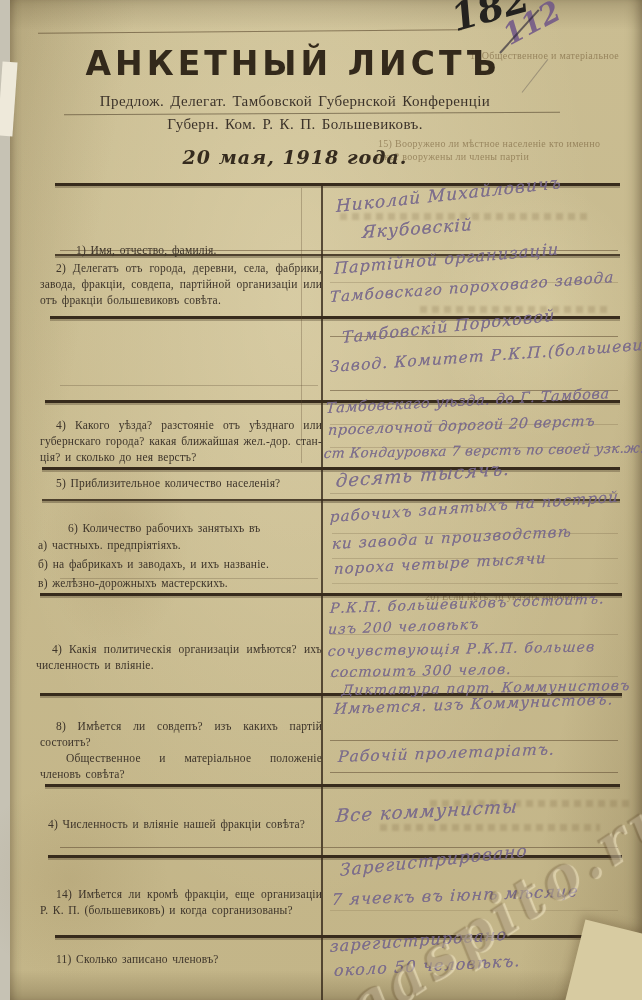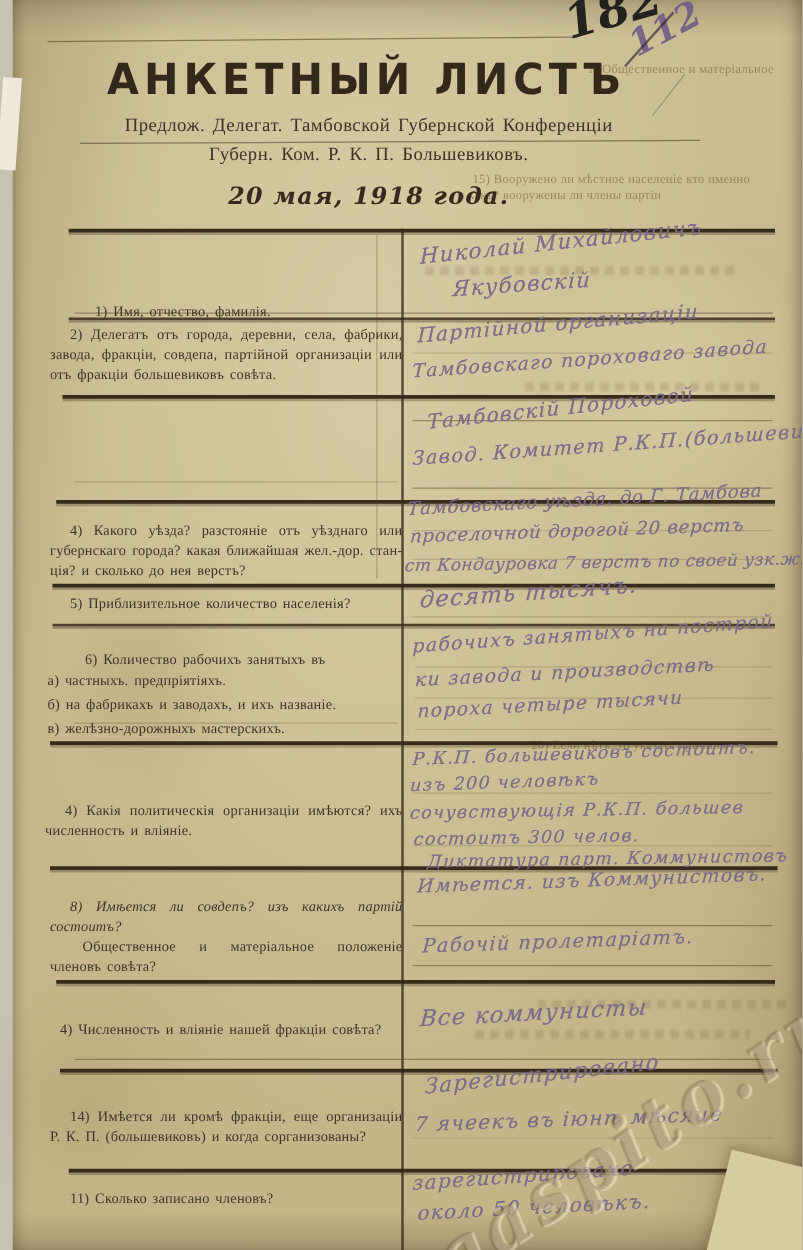--- a/index.html
+++ b/index.html
@@ -115,21 +115,21 @@
 
   <div class="q indent" style="left:60px;top:214px;width:250px;margin-top:28px;">1) Имя, отчество, фамилія.</div>
   <div class="q indent" style="left:40px;top:260px;width:282px;">2) Делегатъ отъ города, деревни, села, фабрики, завода, фракціи, совдепа, партійной организаціи или отъ фракціи большевиковъ совѣта.</div>
   <div class="q indent" style="left:40px;top:417px;width:282px;">4) Какого уѣзда? разстояніе отъ уѣзднаго или губернскаго города? какая ближайшая жел.-дор. стан-ція? и сколько до нея верстъ?</div>
   <div class="q indent" style="left:40px;top:475px;width:282px;">5) Приблизительное количество населенія?</div>
   <div class="q" style="left:40px;top:520px;width:282px;text-indent:28px;">6) Количество рабочихъ занятыхъ въ</div>
   <div class="q" style="left:38px;top:537px;width:284px;">а) частныхъ. предпріятіяхъ.</div>
   <div class="q" style="left:38px;top:575px;width:284px;">в) желѣзно-дорожныхъ мастерскихъ.</div>
   <div class="q" style="left:38px;top:556px;width:284px;">б) на фабрикахъ и заводахъ, и ихъ названіе.</div>
   <div class="q indent" style="left:36px;top:641px;width:286px;">4) Какія политическія организаціи имѣются? ихъ численность и вліяніе.</div>
-  <div class="q indent" style="left:40px;top:718px;width:282px;font-style:italic;">8) Имѣется ли совдепъ? изъ какихъ партій состоитъ?</div>
+  <div class="q indent" style="left:40px;top:718px;width:282px;">8) Имѣется ли совдепъ? изъ какихъ партій состоитъ?</div>
   <div class="q" style="left:40px;top:750px;width:282px;text-indent:26px;">Общественное и матеріальное положеніе членовъ совѣта?</div>
   <div class="q" style="left:48px;top:816px;width:276px;">4) Численность и вліяніе нашей фракціи совѣта?</div>
   <div class="q indent" style="left:40px;top:886px;width:282px;">14) Имѣется ли кромѣ фракціи, еще организаціи Р. К. П. (большевиковъ) и когда сорганизованы?</div>
   <div class="q" style="left:56px;top:951px;width:270px;">11) Сколько записано членовъ?</div>
 
   <div class="hw" style="left:336px;top:196px;font-size:17px;transform:rotate(-6deg) skewX(-6deg);">Николай Михайловичъ</div>
   <div class="hw" style="left:362px;top:222px;font-size:17px;transform:rotate(-4deg) skewX(-6deg);">Якубовскій</div>
 
   <div class="hw" style="left:334px;top:259px;font-size:16px;transform:rotate(-5deg) skewX(-6deg);">Партійной организаціи</div>
   <div class="hw" style="left:330px;top:288px;font-size:15px;transform:rotate(-4deg) skewX(-6deg);">Тамбовскаго пороховаго завода</div>

